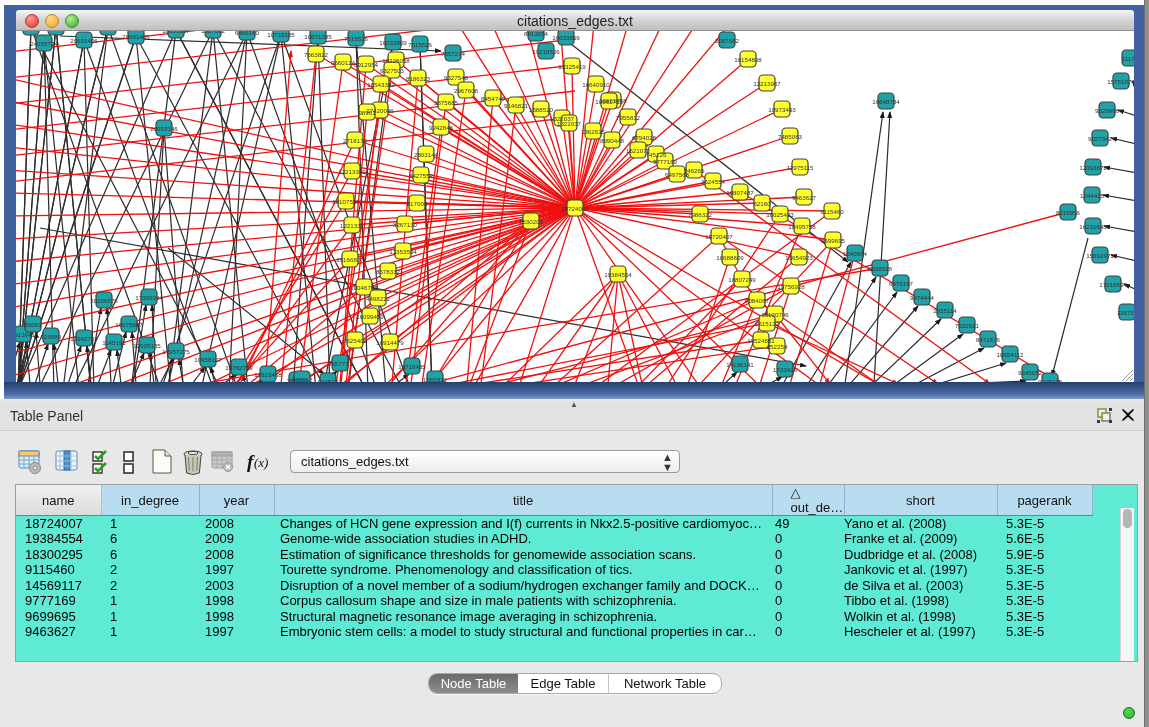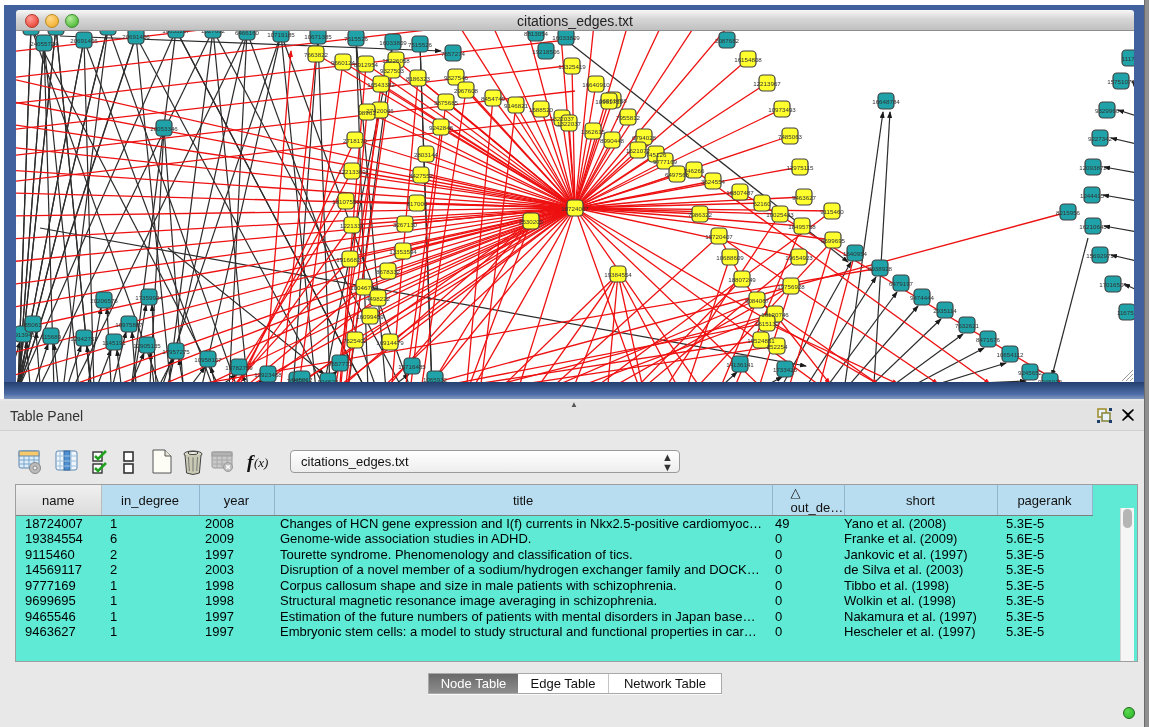--- a/index.html
+++ b/index.html
@@ -33,21 +33,21 @@
 td.c1 { padding-left:9px; }
 td.c2 { padding-left:6px; }
 td.c3 { padding-left:6px;margin-left:36px; }
 td.c4 { padding-left:3px; }
 td.c5 { text-align:left; }
 td.c6 { padding-left:9px; }
 #vscroll { position:absolute; right:3px; top:23px; width:14px; height:154px; background:#f5f5f5;
   border-left:1px solid #d5d5d5; }
 #vscroll .thumb { position:absolute; left:2px; top:1px; width:9px; height:19px; background:#b5b5b5; border-radius:5px; }
 #tabs { position:absolute; left:428px; top:673px; width:294px; height:21px; border:1px solid #a9a9a9;
-  border-radius:0; background:#fff; display:flex; font-size:13px; overflow:hidden;
+  border-radius:9px; background:#fff; display:flex; font-size:13px; overflow:hidden;
   box-shadow:0 1px 0 rgba(255,255,255,.7); }
 #tabs div { text-align:center; line-height:20px; }
 #tabs .sel { width:89px; background:linear-gradient(#6a6a6a,#8d8d8d); color:#fff; }
 #tabs .t2 { width:91px; color:#111; border-right:1px solid #c4c4c4; }
 #tabs .t3 { width:112px; color:#111; }
 #status { position:absolute; left:0; top:700px; width:1144px; height:27px; }
 #status .m { position:absolute; right:30px; top:26px; font-size:11.5px; color:#222; }
 #status .led { position:absolute; right:9px; top:7px; width:12px; height:12px; border-radius:50%;
   background:radial-gradient(circle at 35% 30%, #59d84d, #2cb52c); border:1px solid #1c6b1c; }
 .icon { position:absolute; top:449px; }
@@ -740,20 +740,29 @@
 <tr>
           <td class="c0">19384554</td>
           <td class="c1">6</td>
           <td class="c2">2009</td>
           <td class="c3">Genome‑wide association studies in ADHD.</td>
           <td class="c4">0</td>
           <td class="c5">Franke et al. (2009)</td>
           <td class="c6">5.6E‑5</td>
         </tr>
 <tr>
+          <td class="c0">18300295</td>
+          <td class="c1">6</td>
+          <td class="c2">2008</td>
+          <td class="c3">Estimation of significance thresholds for genomewide association scans.</td>
+          <td class="c4">0</td>
+          <td class="c5">Dudbridge et al. (2008)</td>
+          <td class="c6">5.9E‑5</td>
+        </tr>
+<tr>
           <td class="c0">9115460</td>
           <td class="c1">2</td>
           <td class="c2">1997</td>
           <td class="c3">Tourette syndrome. Phenomenology and classification of tics.</td>
           <td class="c4">0</td>
           <td class="c5">Jankovic et al. (1997)</td>
           <td class="c6">5.3E‑5</td>
         </tr>
 <tr>
           <td class="c0">14569117</td>
@@ -776,29 +785,20 @@
 <tr>
           <td class="c0">9699695</td>
           <td class="c1">1</td>
           <td class="c2">1998</td>
           <td class="c3">Structural magnetic resonance image averaging in schizophrenia.</td>
           <td class="c4">0</td>
           <td class="c5">Wolkin et al. (1998)</td>
           <td class="c6">5.3E‑5</td>
         </tr>
 <tr>
-          <td class="c0">9465546</td>
-          <td class="c1">1</td>
-          <td class="c2">1997</td>
-          <td class="c3">Estimation of the future numbers of patients with mental disorders in Japan base…</td>
-          <td class="c4">0</td>
-          <td class="c5">Nakamura et al. (1997)</td>
-          <td class="c6">5.3E‑5</td>
-        </tr>
-<tr>
           <td class="c0">9463627</td>
           <td class="c1">1</td>
           <td class="c2">1997</td>
           <td class="c3">Embryonic stem cells: a model to study structural and functional properties in car…</td>
           <td class="c4">0</td>
           <td class="c5">Hescheler et al. (1997)</td>
           <td class="c6">5.3E‑5</td>
         </tr>
   </tbody>
     </table>

